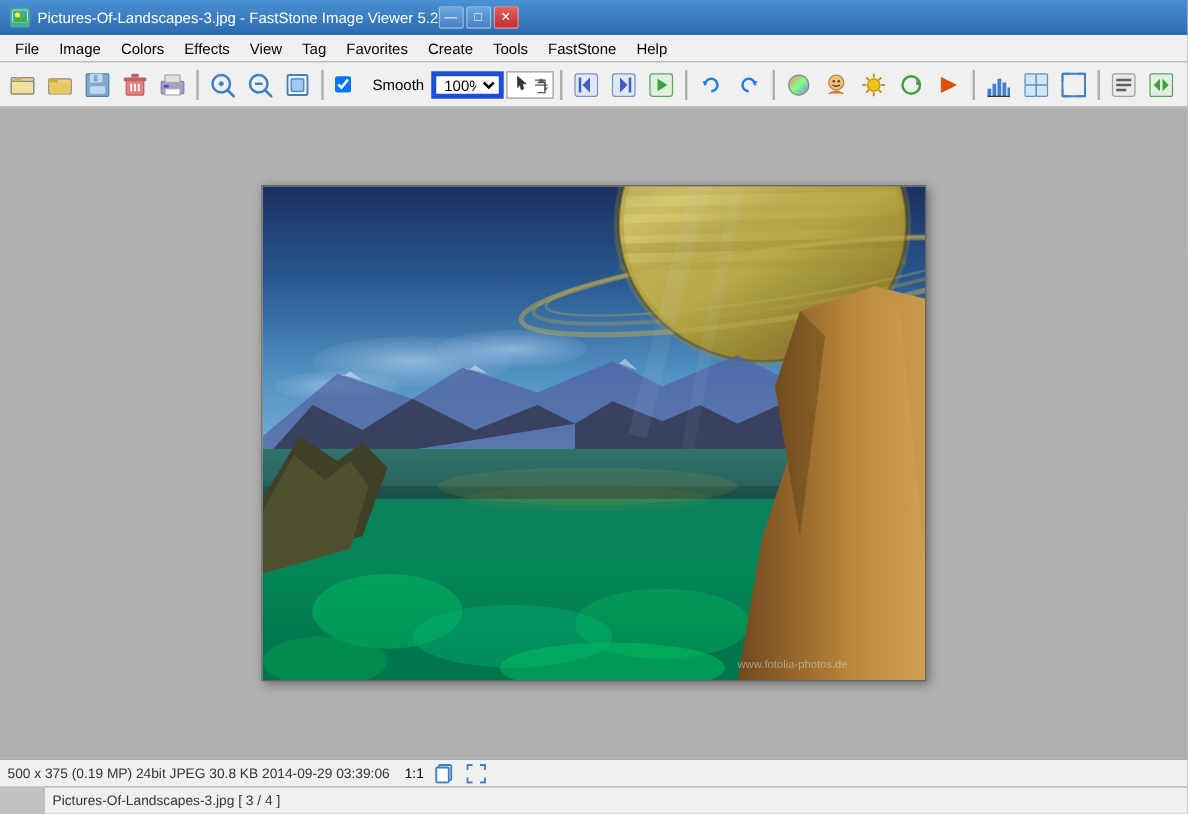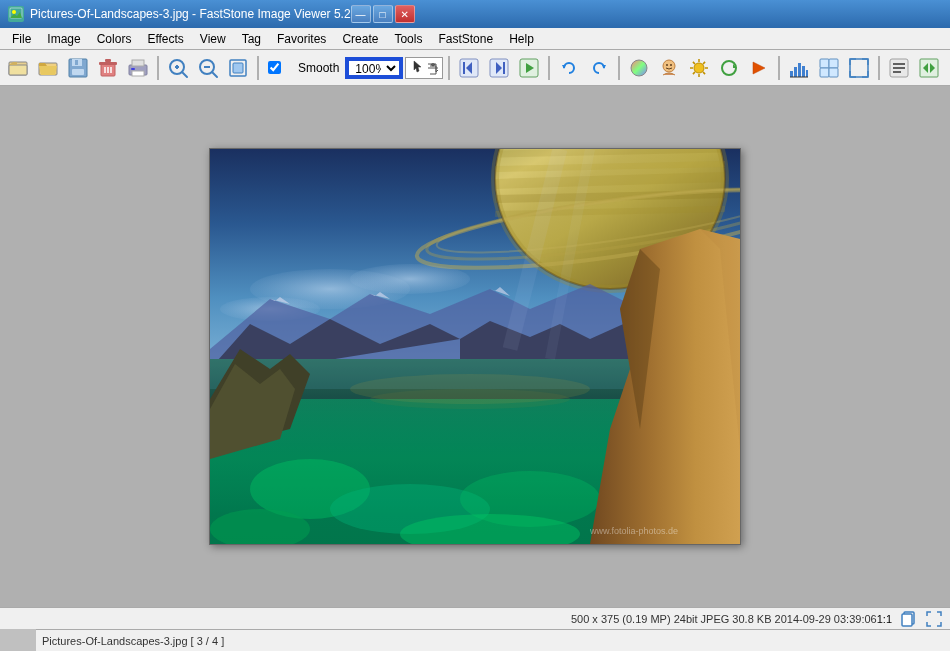--- a/index.html
+++ b/index.html
@@ -170,33 +170,34 @@
       overflow: hidden;
     }
 
     
     #status-bar {
       background: #f0f0f0;
       border-top: 1px solid #aaa;
       padding: 2px 6px;
       display: flex;
       align-items: center;
-      justify-content: flex-end;
+      justify-content: flex-start;
       height: 22px;
       flex-shrink: 0;
     }
     #status-left {
       font-size: 11px;
       color: #333;
     }
     #status-right {
       display: flex;
       align-items: center;
       gap: 6px;
       font-size: 11px;
+      margin-left: 12px;
     }
 
     
     #bottom-bar {
       background: #f0f0f0;
       border-top: 1px solid #aaa;
       padding: 2px 6px;
       height: 22px;
       display: flex;
       align-items: center;

